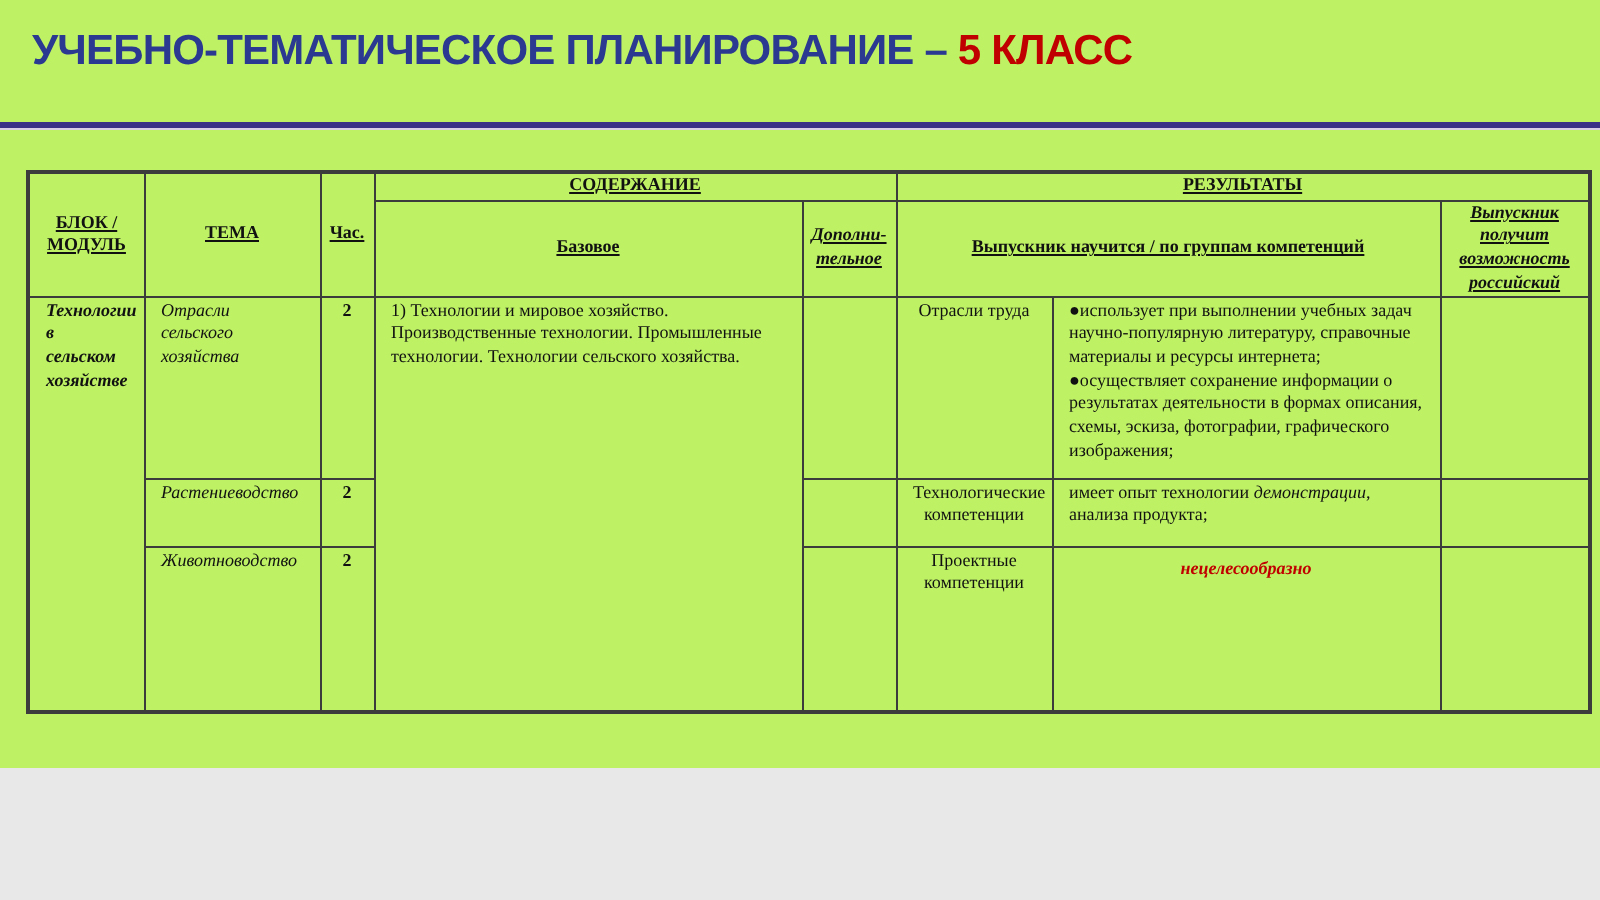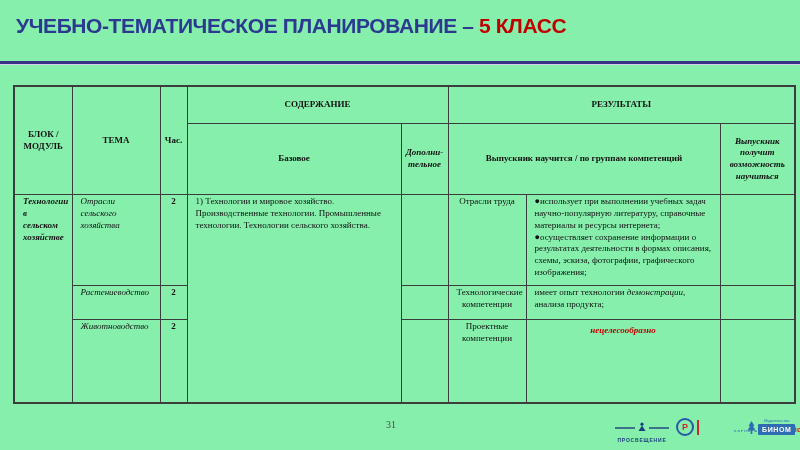--- a/index.html
+++ b/index.html
@@ -1,18 +1,18 @@
 <!DOCTYPE html>
 <html><head>
 <meta charset="utf-8">
 <style>
   html,body{margin:0;padding:0;background:#e8e8e8;}
   .slide{
-    position:relative;width:800px;height:450px;margin:0 auto;
-    background:#86efac;overflow:hidden;
+    position:relative;width:800px;height:384px;margin:0 auto;
+    background:#bef264;overflow:hidden;
     font-family:"Liberation Serif",serif;color:#111;
   }
   
   .slide-title{
     position:absolute;left:16px;top:14px;width:760px;
     font-family:"Liberation Sans",sans-serif;
     font-weight:bold;font-size:21px;letter-spacing:-0.4px;
     color:#2b3990;white-space:nowrap;
   }
   .slide-title .accent{color:#c00000;}
@@ -26,21 +26,21 @@
     border-collapse:collapse;table-layout:fixed;width:781px;
     border:2px solid #3c3c3c;
   }
   table.plan th,table.plan td{
     border:1px solid #3c3c3c;
     font-size:9px;line-height:1.3;
     padding:1px 8px;vertical-align:top;
     overflow:hidden;
   }
   table.plan th{
-    font-weight:bold;text-align:center;vertical-align:middle;padding:12px 2px;
+    font-weight:bold;text-align:center;vertical-align:middle;padding:0 2px;text-decoration:underline;
   }
   th.it{font-style:italic;}
   .c-block{font-weight:bold;font-style:italic;}
   .c-theme{font-style:italic;}
   .c-hours{font-weight:bold;text-align:center;}
   .c-comp{text-align:center;}
   .bullet-item{margin:0 0 0 0;}
   .note-red{
     color:#c00000;font-weight:bold;font-style:italic;text-align:center;
     padding-top:4px;
@@ -107,21 +107,21 @@
           <th rowspan="2">ТЕМА</th>
           <th rowspan="2">Час.</th>
           <th colspan="2">СОДЕРЖАНИЕ</th>
           <th colspan="3">РЕЗУЛЬТАТЫ</th>
         </tr>
 
         <tr style="height:48px">
           <th>Базовое</th>
           <th class="it">Дополни-тельное</th>
           <th colspan="2">Выпускник научится / по группам компетенций</th>
-          <th class="it">Выпускник получит возможность научиться</th>
+          <th class="it">Выпускник получит возможность российский</th>
         </tr>
 
         <tr style="height:91px">
           <td class="c-block" rowspan="3">Технологии в сельском хозяйстве</td>
           <td class="c-theme">Отрасли сельского хозяйства</td>
           <td class="c-hours">2</td>
           <td rowspan="3">1) Технологии и мировое хозяйство. Производственные технологии. Промышленные технологии. Технологии сельского хозяйства.</td>
           <td></td>
           <td class="c-comp">Отрасли труда</td>
           <td>

